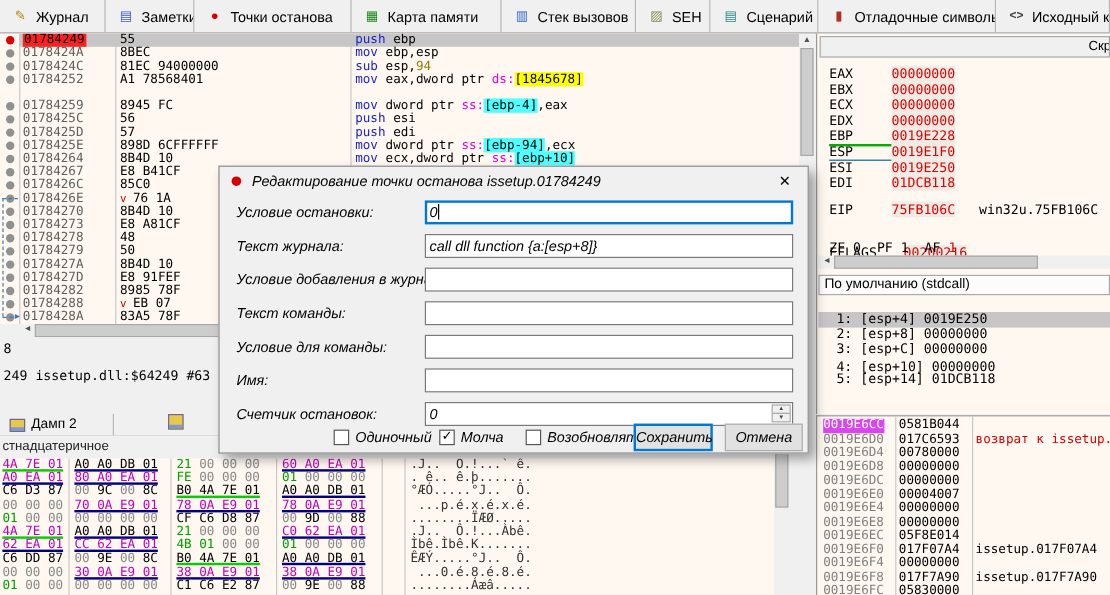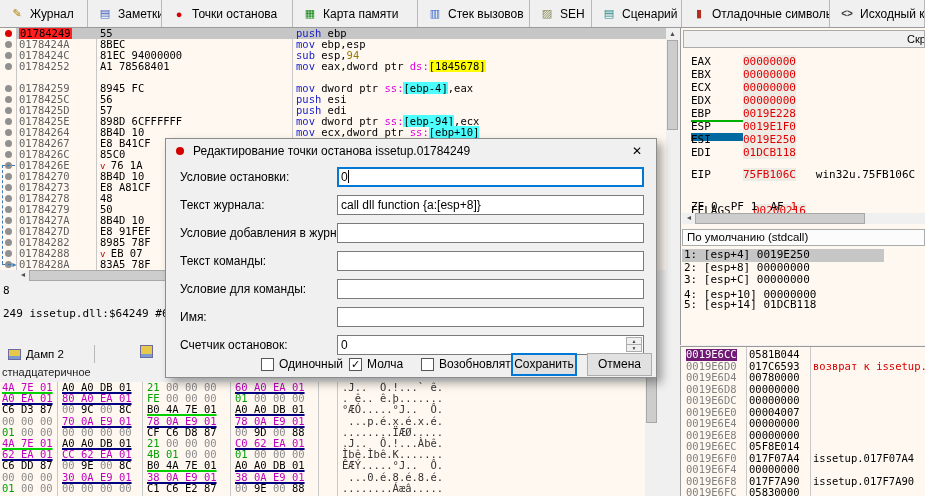--- a/index.html
+++ b/index.html
@@ -63,41 +63,41 @@
   
   #regs{position:absolute;left:680px;top:28px;width:245px;height:317px;background:#fff8f0;
         border-left:1px solid #9a9a9a;box-sizing:border-box;overflow:hidden;}
   #fpu-btn{position:absolute;left:2px;top:2px;width:242px;height:18px;background:#f0f0f0;
            border:1px solid #ababab;box-sizing:border-box;overflow:hidden;}
   #fpu-btn span{position:absolute;left:223px;top:2px;font-size:11px;white-space:nowrap;}
   .rrow{position:absolute;left:10px;font-size:11px;line-height:13px;white-space:pre;}
   .rname{display:inline-block;width:52px;color:#000;}
   .rval{color:#e10000;background:#eeebe4;}
   .u-ebp{border-bottom:2px solid #00b000;}
-  .u-esp{border-bottom:8px solid #0369a1;}
+  .u-esp{border-bottom:1px solid #0369a1;}
   .rextra{color:#000;}
   #calling{position:absolute;left:1px;top:201px;width:243px;height:17px;background:#fcfcfc;
            border:1px solid #ababab;box-sizing:border-box;font-size:11.5px;padding:1px 0 0 4px;}
-  .arow{position:absolute;left:1px;width:202px;font-size:11px;line-height:12.5px;white-space:pre;padding-left:2px;box-sizing:border-box;}
+  .arow{position:absolute;left:1px;width:243px;font-size:11px;line-height:12.5px;white-space:pre;padding-left:15px;box-sizing:border-box;margin-top:11px;}
   .arow.sel{background:#c6c6c6;}
 
   #stack{position:absolute;left:680px;top:346px;width:245px;height:150px;background:#fff8f0;
          border-left:1px solid #9a9a9a;border-top:1px solid #9a9a9a;box-sizing:border-box;overflow:hidden;}
   .srow{position:absolute;left:0;width:245px;height:11.5px;line-height:11.5px;font-size:10.5px;white-space:pre;}
   .saddr{position:absolute;left:5px;color:#808080;}
-  .saddr.sel{background:#701a75;color:#fff;}
+  .saddr.sel{background:#d946ef;color:#fff;}
   .sval{position:absolute;left:68px;color:#000;}
   .scom{position:absolute;left:132px;color:#000;}
   .scom.red{color:#d40000;}
   .s-sep{position:absolute;top:0;height:150px;width:1px;background:#c8c8c8;}
 
   
-  #dialog{position:absolute;left:165px;top:138px;width:492px;height:240px;background:#f0f0f0;
+  #dialog{position:absolute;left:182px;top:138px;width:492px;height:240px;background:#f0f0f0;
           border:1px solid #8c8c8c;box-sizing:border-box;z-index:100;
-          box-shadow:5px 5px 9px rgba(0,0,0,0.35);}
+          box-shadow:5px 5px 9px rgba(0,0,0,0.35);font-style:italic;}
   #dlg-title{position:absolute;left:0;top:0;width:100%;height:24px;}
   #dlg-dot{position:absolute;left:10px;top:8px;width:8px;height:8px;border-radius:50%;background:#d40000;}
   #dlg-title-text{position:absolute;left:27px;top:5px;font-size:12px;}
   #dlg-close{position:absolute;right:4px;top:2px;width:30px;height:20px;text-align:center;line-height:20px;font-size:12px;color:#000;}
   .fld-label{position:absolute;left:14px;font-size:12px;white-space:nowrap;}
   .tbx{position:absolute;left:171px;width:307px;height:20px;background:#fff;border:1px solid #7a7a7a;
        box-sizing:border-box;font-size:12px;padding:2px 3px 0 3px;white-space:nowrap;overflow:hidden;}
   .tbx.focused{border:2px solid #0078d7;padding:1px 2px 0 2px;}
   .caret{display:inline-block;width:1px;height:13px;background:#000;vertical-align:-2px;}
   .spin{position:absolute;right:1px;top:1px;width:16px;height:16px;}

